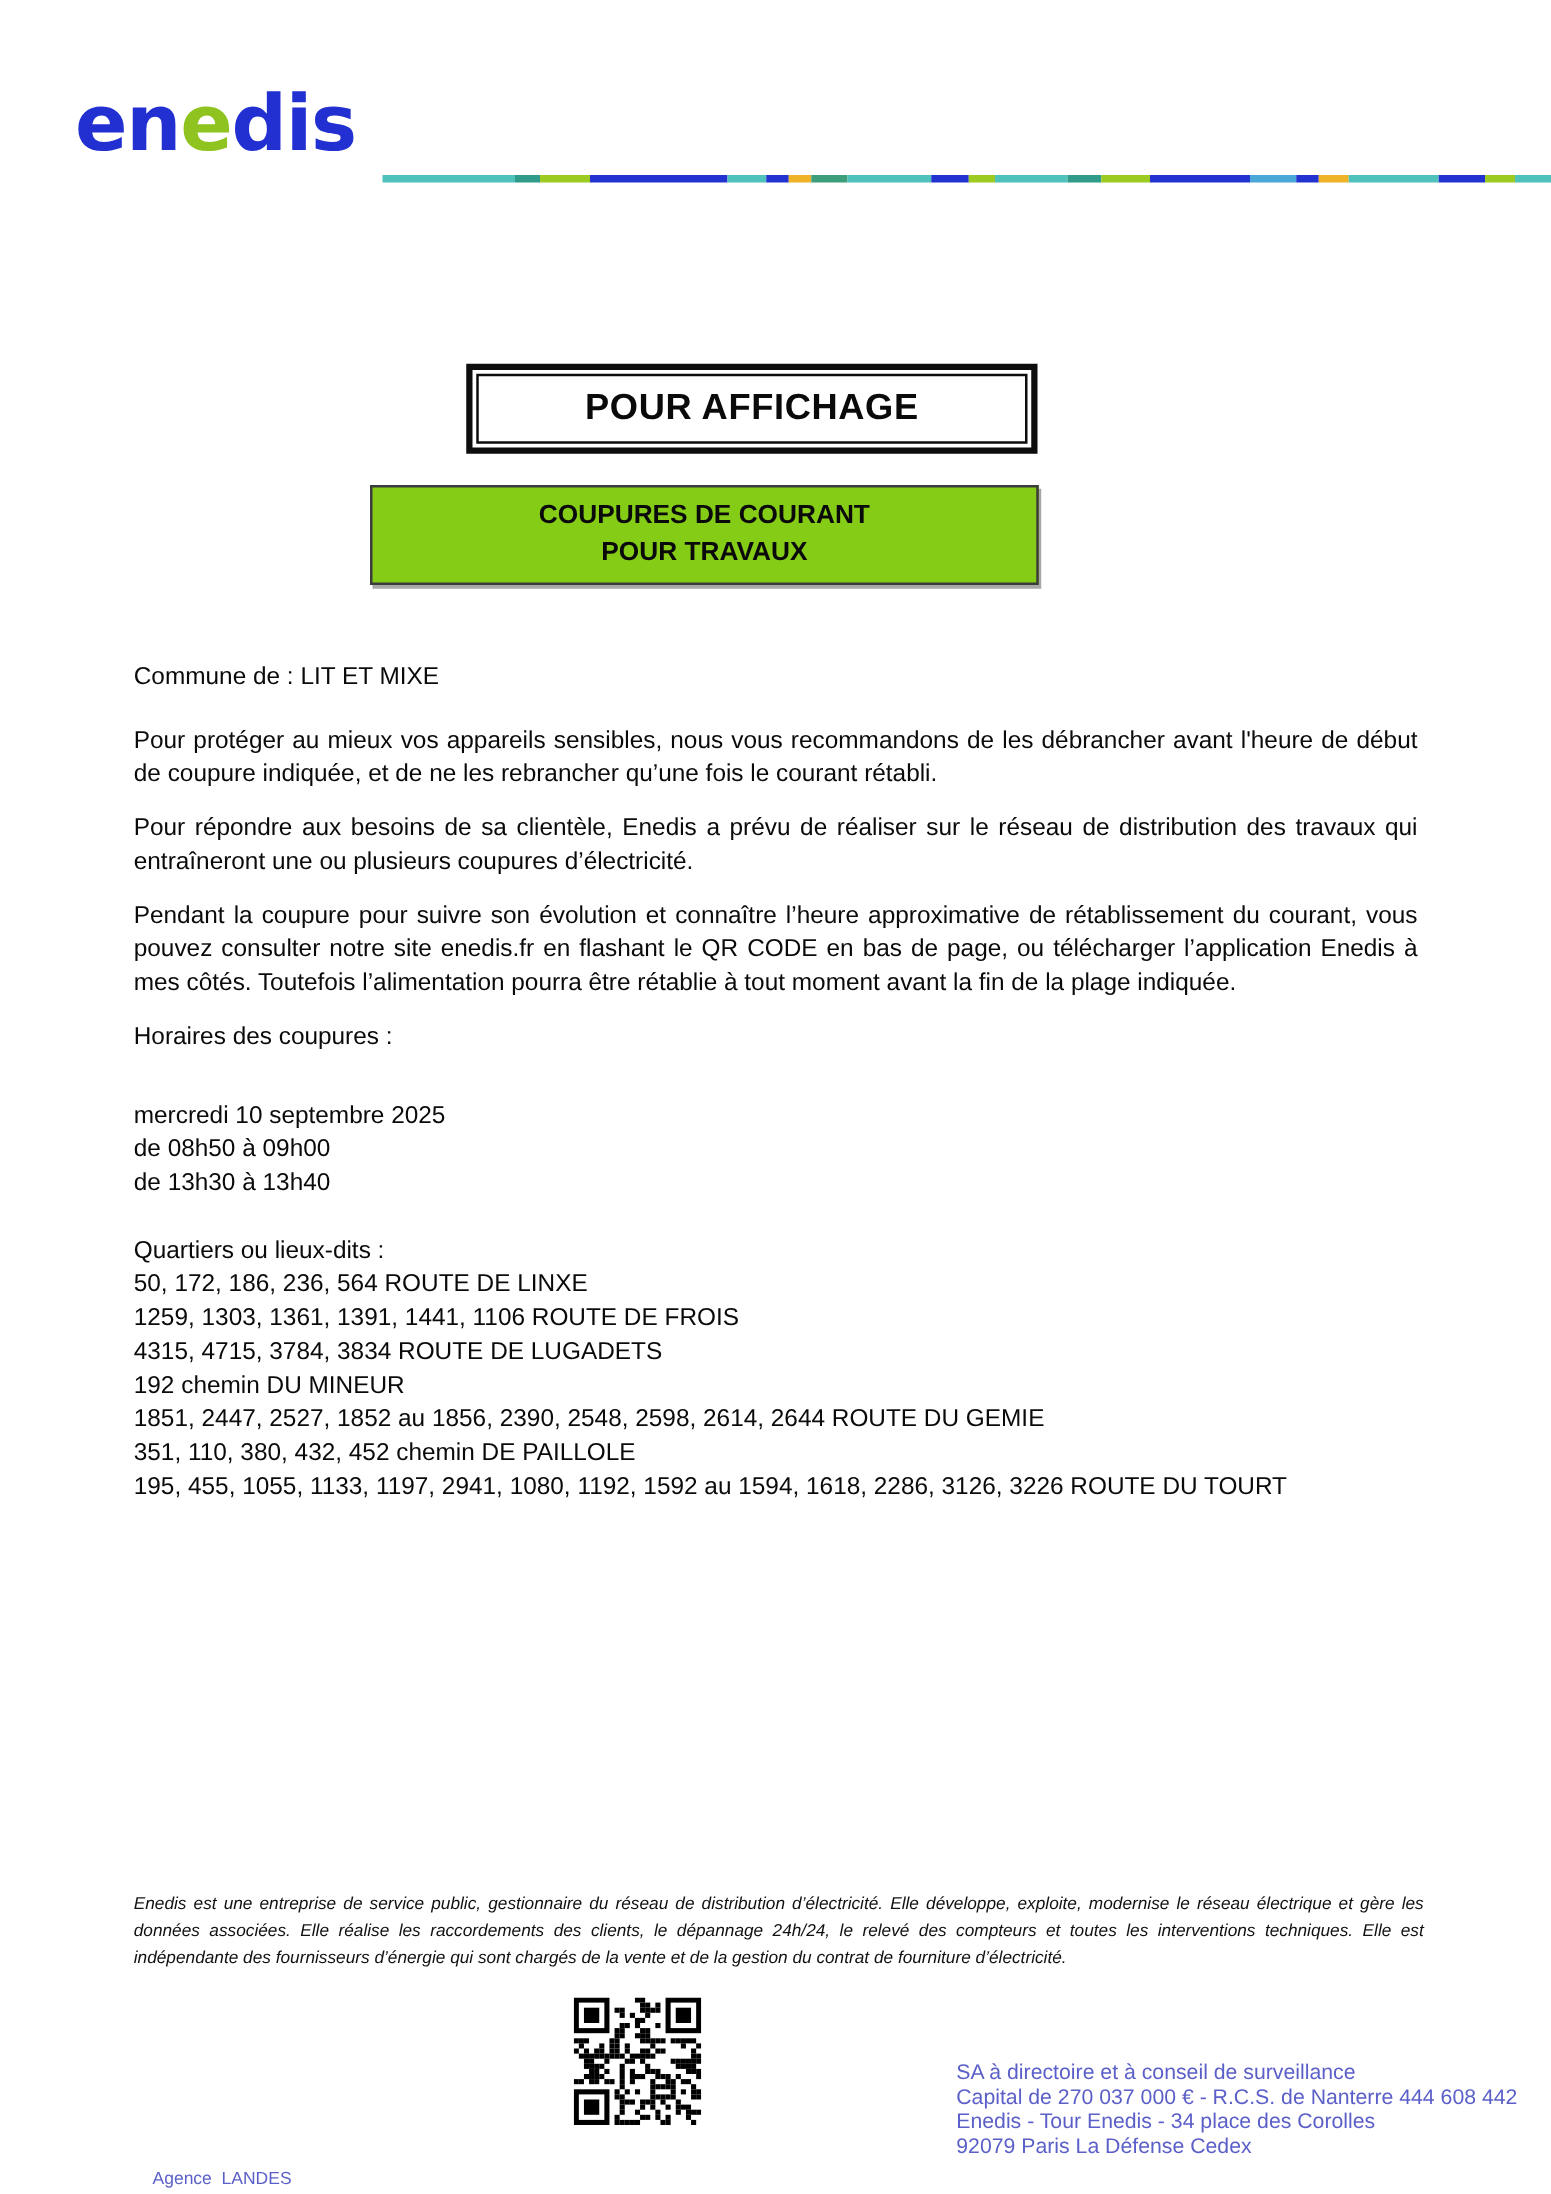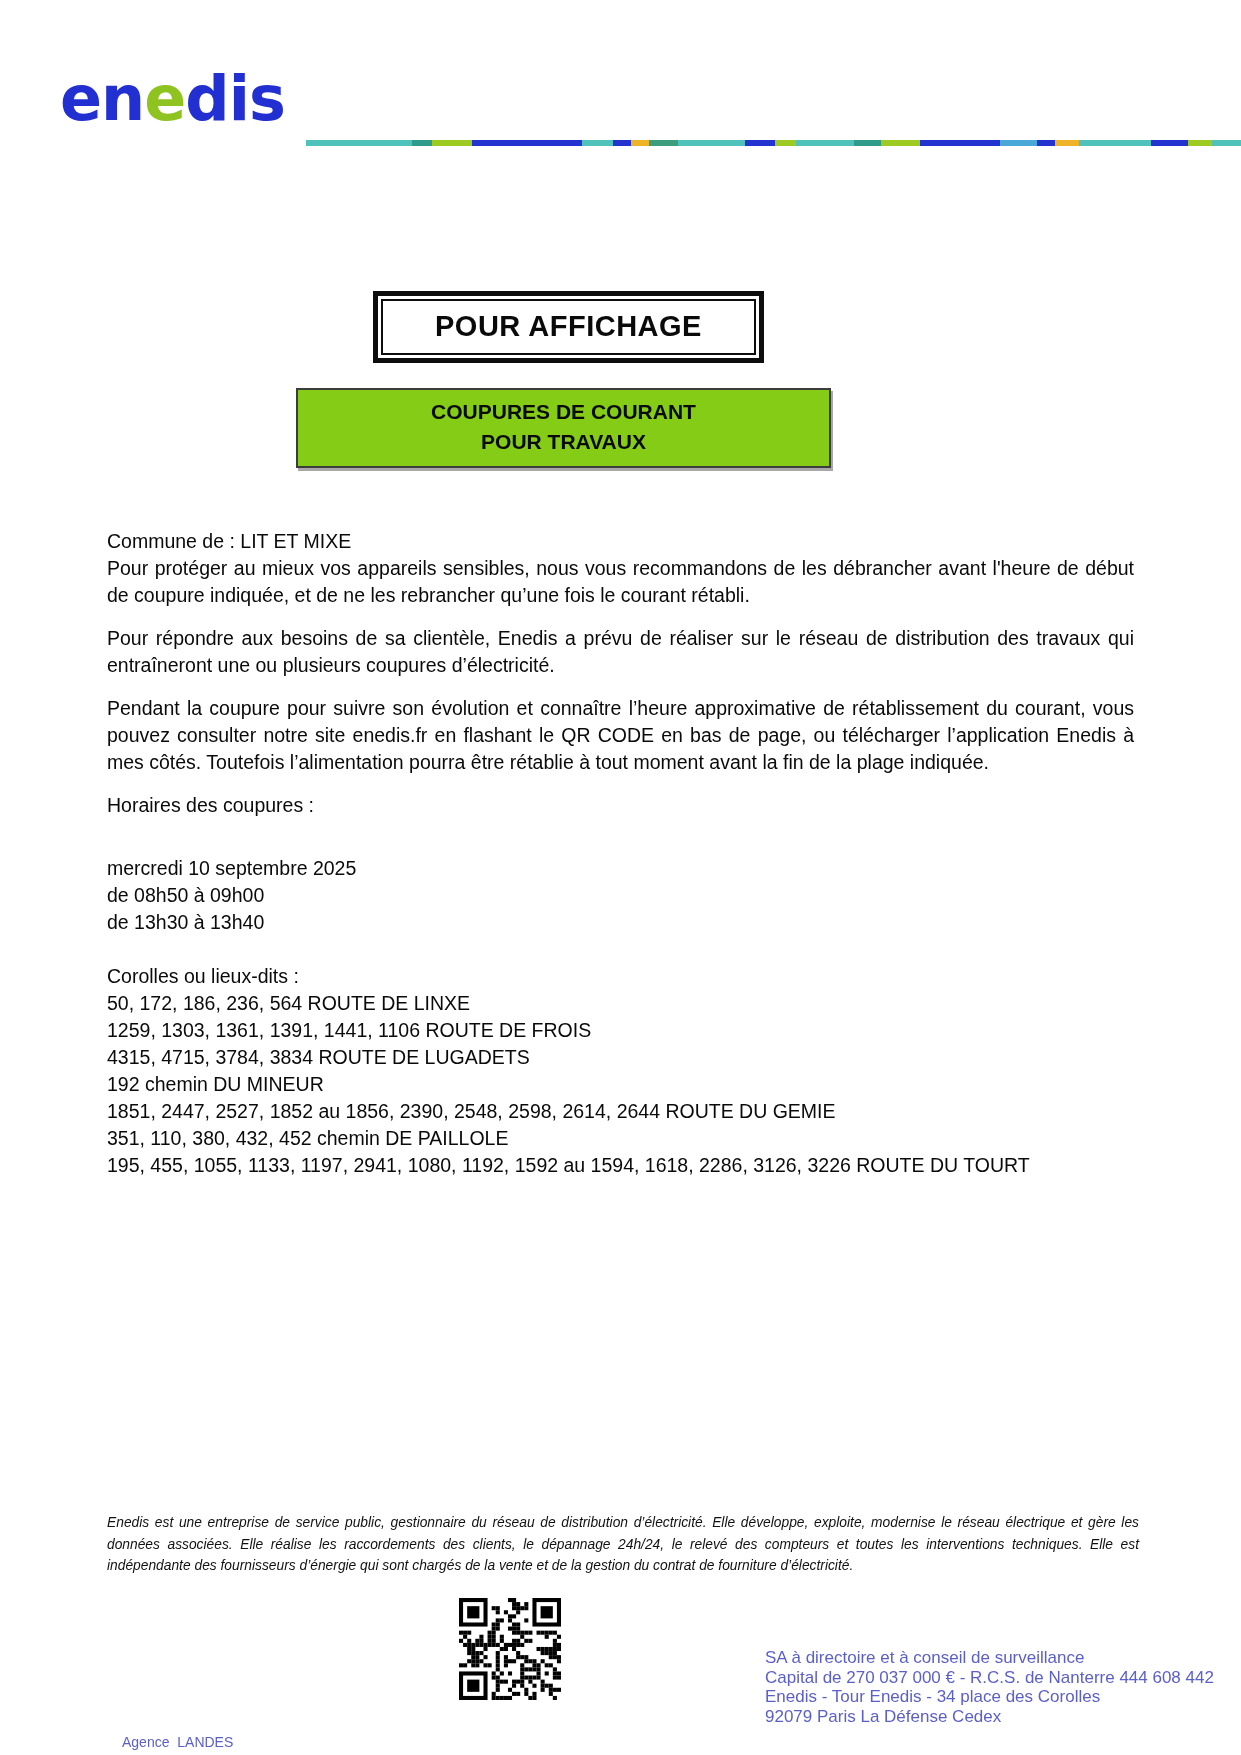--- a/index.html
+++ b/index.html
@@ -25,21 +25,21 @@
   }
   .brand-line {
     position: absolute;
     left: 306px; right: 0; top: 140px; height: 6px;
     display: flex;
   }
   .brand-line span { height: 100%; }
 
   
   .pa-box {
-    position: absolute; left: 373px; top: 291px; width: 391px;
+    position: absolute; left: 373px; top: 291px; width: 457px;
     border: 5px solid #0d0d0d;
     background: #fff;
   }
   .pa-inner {
     border: 2px solid #0d0d0d;
     margin: 3px;
     text-align: center;
     padding: 9px 0 10px 0;
     font-size: 29px;
     font-weight: bold;
@@ -55,21 +55,21 @@
     text-align: center;
     padding: 7px 0 9px 0;
   }
   .c-box .line { font-size: 21px; font-weight: bold; line-height: 30px; }
 
   
   .content {
     position: absolute; left: 107px; top: 528px; width: 1027px;
     font-size: 19.5px; line-height: 27px;
   }
-  .commune { }
+  .commune { margin-bottom: 24px; }
   .para { text-align: justify; margin-bottom: 16px; }
   .horaires-label { margin-bottom: 0; }
   .sched-gap { height: 36px; }
   .sched-line { line-height: 27px; }
   .blank-line { height: 27px; }
   .quartier-line { line-height: 27px; }
 
   
   .legal {
     position: absolute; left: 107px; top: 1512px; width: 1032px;
@@ -137,21 +137,21 @@
     <div class="commune">Commune de : LIT ET MIXE</div>
     <div class="para">Pour protéger au mieux vos appareils sensibles, nous vous recommandons de les débrancher avant l'heure de début de coupure indiquée, et de ne les rebrancher qu’une fois le courant rétabli.</div>
     <div class="para">Pour répondre aux besoins de sa clientèle, Enedis a prévu de réaliser sur le réseau de distribution des travaux qui entraîneront une ou plusieurs coupures d’électricité.</div>
     <div class="para">Pendant la coupure pour suivre son évolution et connaître l’heure approximative de rétablissement du courant, vous pouvez consulter notre site enedis.fr en flashant le QR CODE en bas de page, ou télécharger l’application Enedis à mes côtés. Toutefois l’alimentation pourra être rétablie à tout moment avant la fin de la plage indiquée.</div>
     <div class="horaires-label">Horaires des coupures :</div>
     <div class="sched-gap"></div>
     <div class="sched-line">mercredi 10 septembre 2025</div>
     <div class="sched-line">de 08h50 à 09h00</div>
     <div class="sched-line">de 13h30 à 13h40</div>
     <div class="blank-line"></div>
-    <div class="quartier-line">Corolles ou lieux-dits :</div>
+    <div class="quartier-line">Quartiers ou lieux-dits :</div>
     <div class="quartier-line">50, 172, 186, 236, 564 ROUTE DE LINXE</div>
     <div class="quartier-line">1259, 1303, 1361, 1391, 1441, 1106 ROUTE DE FROIS</div>
     <div class="quartier-line">4315, 4715, 3784, 3834 ROUTE DE LUGADETS</div>
     <div class="quartier-line">192 chemin DU MINEUR</div>
     <div class="quartier-line">1851, 2447, 2527, 1852 au 1856, 2390, 2548, 2598, 2614, 2644 ROUTE DU GEMIE</div>
     <div class="quartier-line">351, 110, 380, 432, 452 chemin DE PAILLOLE</div>
     <div class="quartier-line">195, 455, 1055, 1133, 1197, 2941, 1080, 1192, 1592 au 1594, 1618, 2286, 3126, 3226 ROUTE DU TOURT</div>
   </div>
 
   <div class="legal">Enedis est une entreprise de service public, gestionnaire du réseau de distribution d’électricité. Elle développe, exploite, modernise le réseau électrique et gère les données associées. Elle réalise les raccordements des clients, le dépannage 24h/24, le relevé des compteurs et toutes les interventions techniques. Elle est indépendante des fournisseurs d’énergie qui sont chargés de la vente et de la gestion du contrat de fourniture d’électricité.</div>

